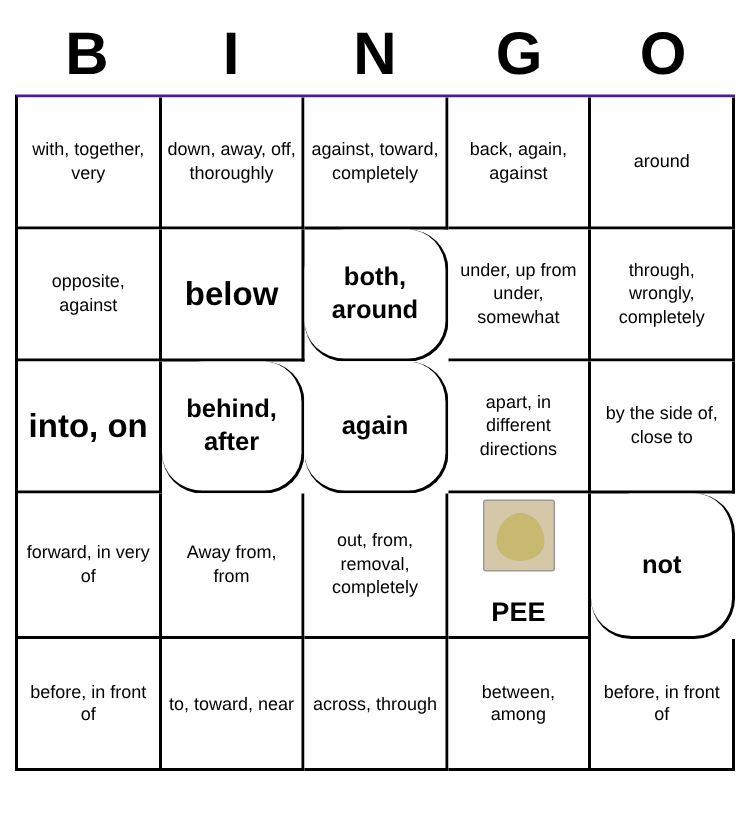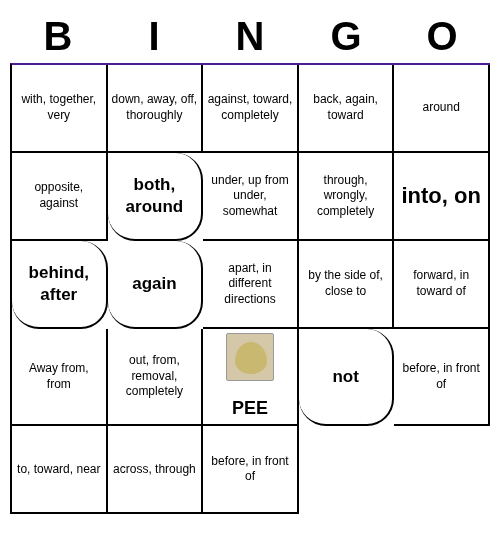--- a/index.html
+++ b/index.html
@@ -97,37 +97,39 @@
     <div class="header-cell">B</div>
     <div class="header-cell">I</div>
     <div class="header-cell">N</div>
     <div class="header-cell">G</div>
     <div class="header-cell">O</div>
   </div>
   <div class="bingo-grid" id="grid">
   <div class="bingo-cell">with, together, very</div>
       <div class="bingo-cell">down, away, off, thoroughly</div>
       <div class="bingo-cell">against, toward, completely</div>
-      <div class="bingo-cell">back, again, toward</div>
+      <div class="bingo-cell">back, again, against</div>
       <div class="bingo-cell">around</div>
       <div class="bingo-cell">opposite, against</div>
+      <div class="bingo-cell large-text">below</div>
       <div class="bingo-cell medium-text">both, around</div>
       <div class="bingo-cell">under, up from under, somewhat</div>
       <div class="bingo-cell">through, wrongly, completely</div>
       <div class="bingo-cell large-text">into, on</div>
       <div class="bingo-cell medium-text">behind, after</div>
       <div class="bingo-cell medium-text">again</div>
       <div class="bingo-cell">apart, in different directions</div>
       <div class="bingo-cell">by the side of, close to</div>
-      <div class="bingo-cell">forward, in toward of</div>
+      <div class="bingo-cell">forward, in very of</div>
       <div class="bingo-cell">Away from, from</div>
       <div class="bingo-cell">out, from, removal, completely</div>
       <div class="bingo-cell pee-cell">
         <div class="pee-image"></div>
         <div class="pee-label">PEE</div>
       </div>
       <div class="bingo-cell medium-text">not</div>
       <div class="bingo-cell">before, in front of</div>
       <div class="bingo-cell">to, toward, near</div>
       <div class="bingo-cell">across, through</div>
+      <div class="bingo-cell">between, among</div>
       <div class="bingo-cell">before, in front of</div>
     </div>
 </div>
 
 </body></html>

